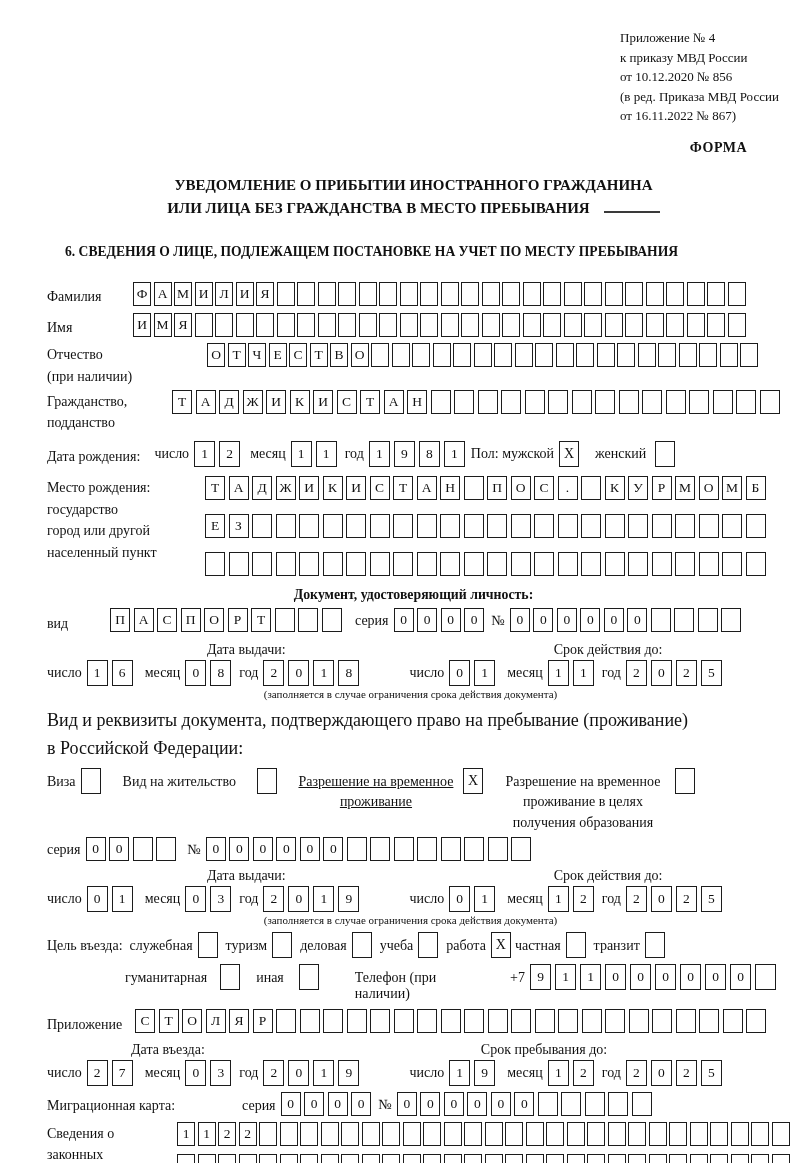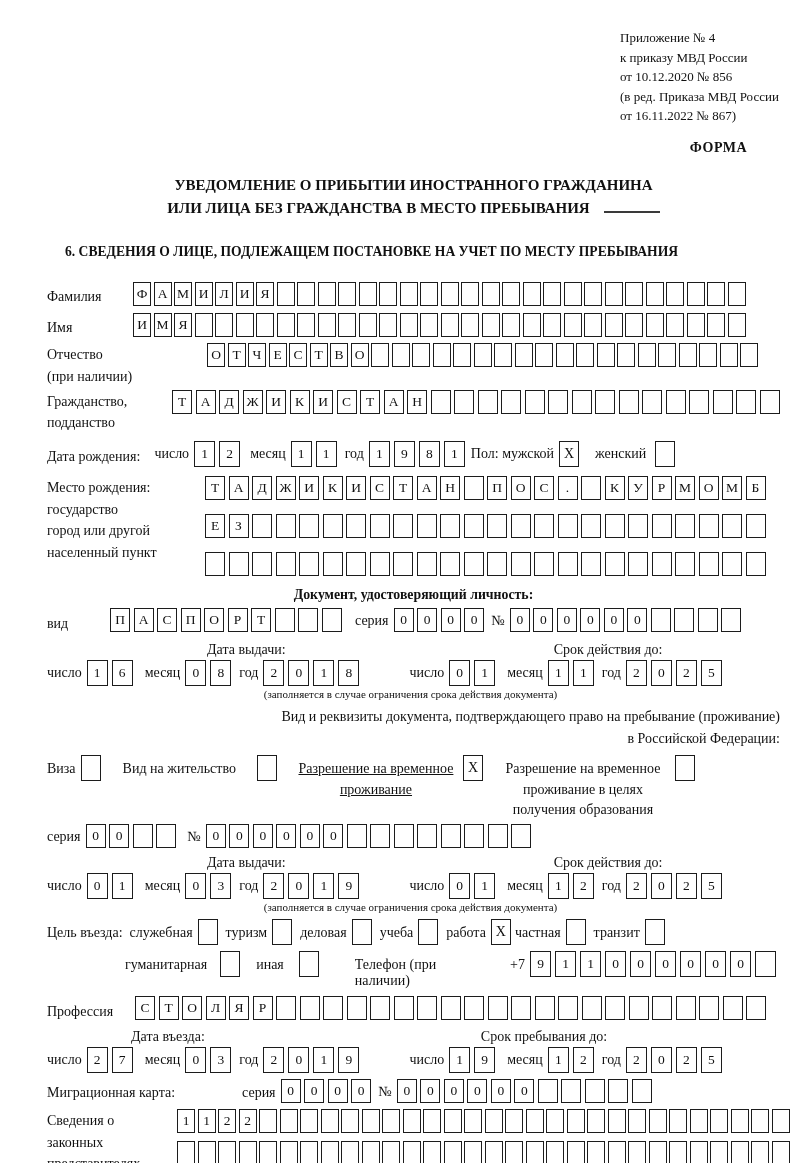--- a/index.html
+++ b/index.html
@@ -30,21 +30,21 @@
   .cells-lg .cell { width:20px; margin-right:3.5px; }
   .cells-date .cell { width:21px; height:26px; margin-right:4px; }
   .cbox {
     width:20px; height:26px; border:1.6px solid #1c1c1c; display:inline-flex;
     align-items:center; justify-content:center; font-size:14px; flex-shrink:0;
   }
   .dlbl { font-size:14px; padding-top:5px; margin-right:5px; }
   .dgroup { display:inline-flex; align-items:flex-start; }
   .dates-hdr { display:flex; font-size:14px; margin-bottom:2px; }
   .note { font-size:11px; text-align:center; padding-right:6px; margin-top:2px; margin-bottom:6px; }
-  .para { font-size:14px; line-height:1.6;text-align:right; }
+  .para { font-size:18px; line-height:1.6; }
   .opt-label-c { text-align:center; font-size:14px; line-height:1.45; }
   .doc-heading { text-align:center; font-weight:bold; font-size:13.8px; margin:4px 0 5px 0; }
   .stack > .cells { margin-bottom:7px; }
 </style>
 </head>
 <body>
 
 <div class="page">
 
   <div class="hdr-block">
@@ -526,21 +526,21 @@
         <span class="cell">0</span>
         <span class="cell">0</span>
         <span class="cell">0</span>
         <span class="cell">0</span>
         <span class="cell">0</span>
         <span class="cell"></span>
       </span>
   </div>
 
   <div class="frow" style="margin-bottom:6px;">
-    <span class="lbl" style="width:88px;padding-top:5px;">Профессия</span>
+    <span class="lbl" style="width:88px;padding-top:5px;">Приложение</span>
     <span class="cells cells-lg">
         <span class="cell">С</span>
         <span class="cell">Т</span>
         <span class="cell">О</span>
         <span class="cell">Л</span>
         <span class="cell">Я</span>
         <span class="cell">Р</span>
         <span class="cell"></span>
         <span class="cell"></span>
         <span class="cell"></span>

